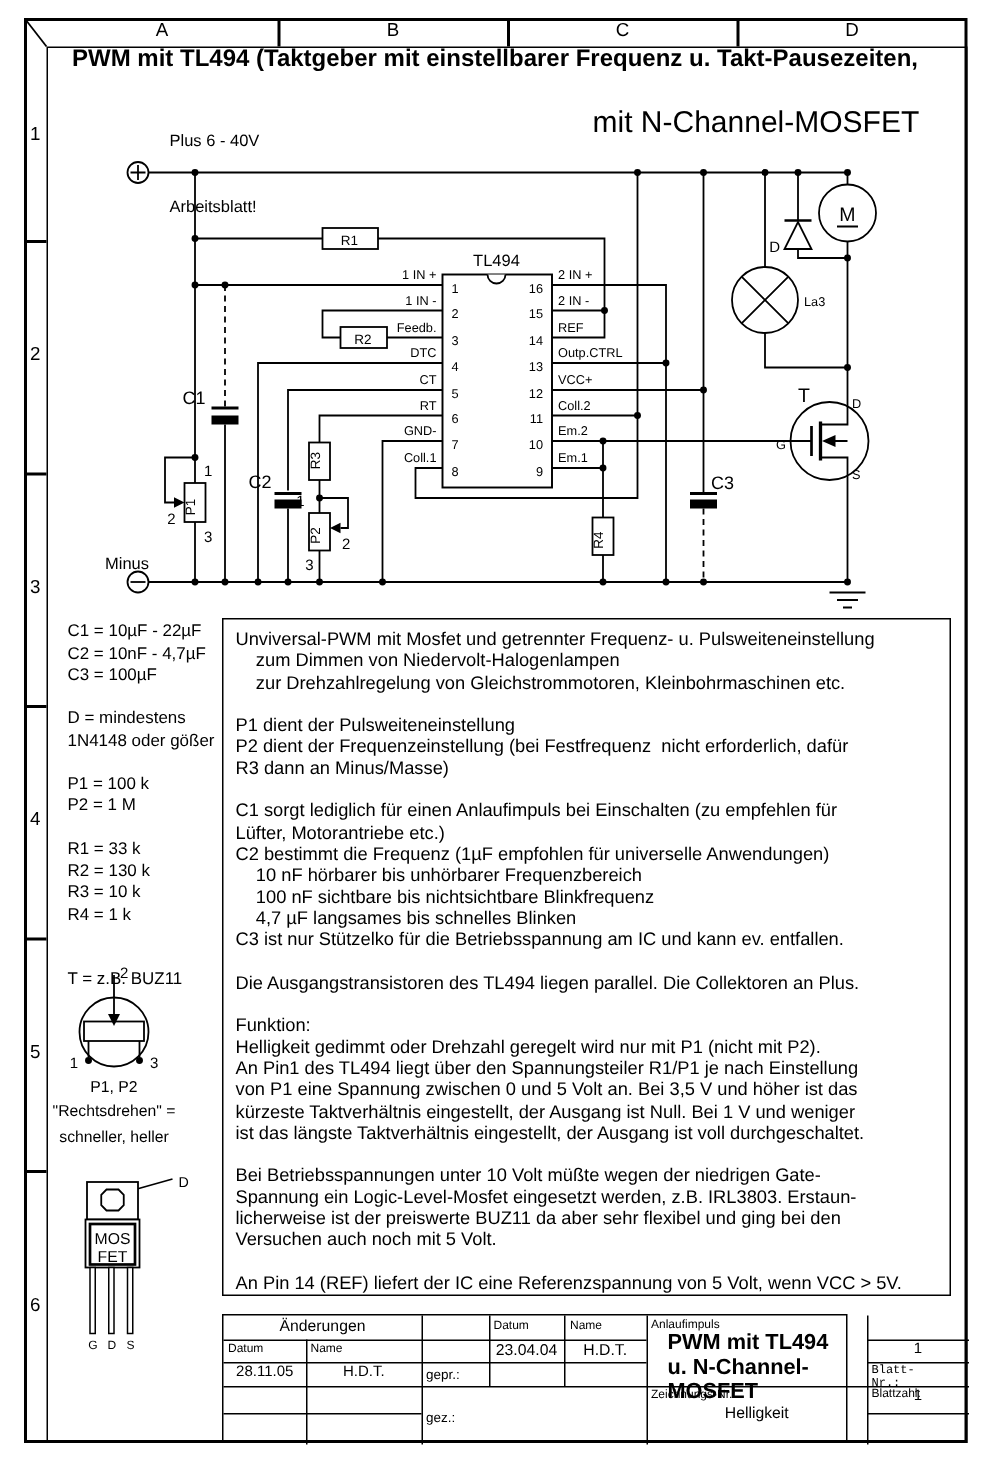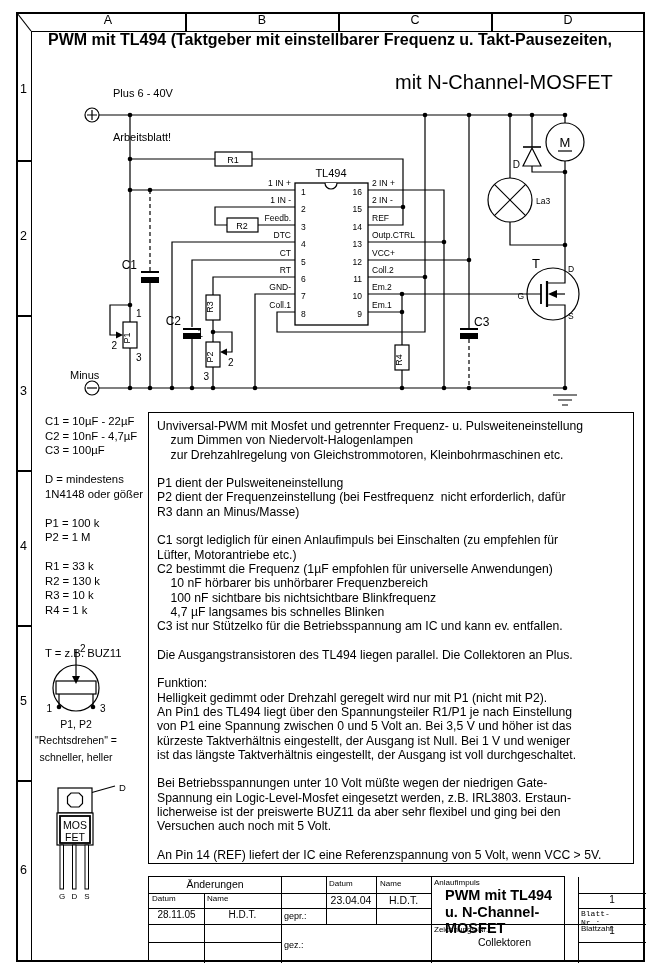--- a/index.html
+++ b/index.html
@@ -359,20 +359,20 @@
     <div class="lbl" style="left:180px;top:2px;">Datum</div>
     <div class="lbl" style="left:231px;top:2px;">Name</div>
     <div class="lbl" style="left:135px;top:18px;font-size:9px;margin-top:45px;">gez.:</div>
     <div class="val" style="left:177px;top:17px;width:50px;font-size:10.5px;">23.04.04</div>
     <div class="val" style="left:227px;top:17px;width:55px;font-size:10.5px;">H.D.T.</div>
     <div class="lbl" style="left:135px;top:34px;font-size:9px;">gepr.:</div>
     <div class="lbl" style="left:285px;top:1px;">Anlaufimpuls</div>
     <div class="big" style="left:296px;top:10px;">PWM mit TL494</div>
     <div class="big" style="left:296px;top:27px;">u. N-Channel-MOSFET</div>
     <div class="lbl" style="left:285px;top:48px;">Zeichnungs-Nr.:</div>
-    <div class="val" style="left:282px;top:59px;width:147px;font-size:10.5px;">Collektoren</div>
+    <div class="val" style="left:282px;top:59px;width:147px;font-size:10.5px;">Helligkeit</div>
     <div class="lbl" style="left:432px;top:1px;margin-top:46px;">Blattzahl:</div>
     <div class="val" style="left:429px;top:17px;width:68px;">1</div>
     <div class="lbl" style="left:432px;top:32px;font-family:Liberation Mono, monospace;">Blatt-Nr.:</div>
     <div class="val" style="left:429px;top:48px;width:68px;">1</div>
   </div>
 
 </div>
 
 </body></html>

